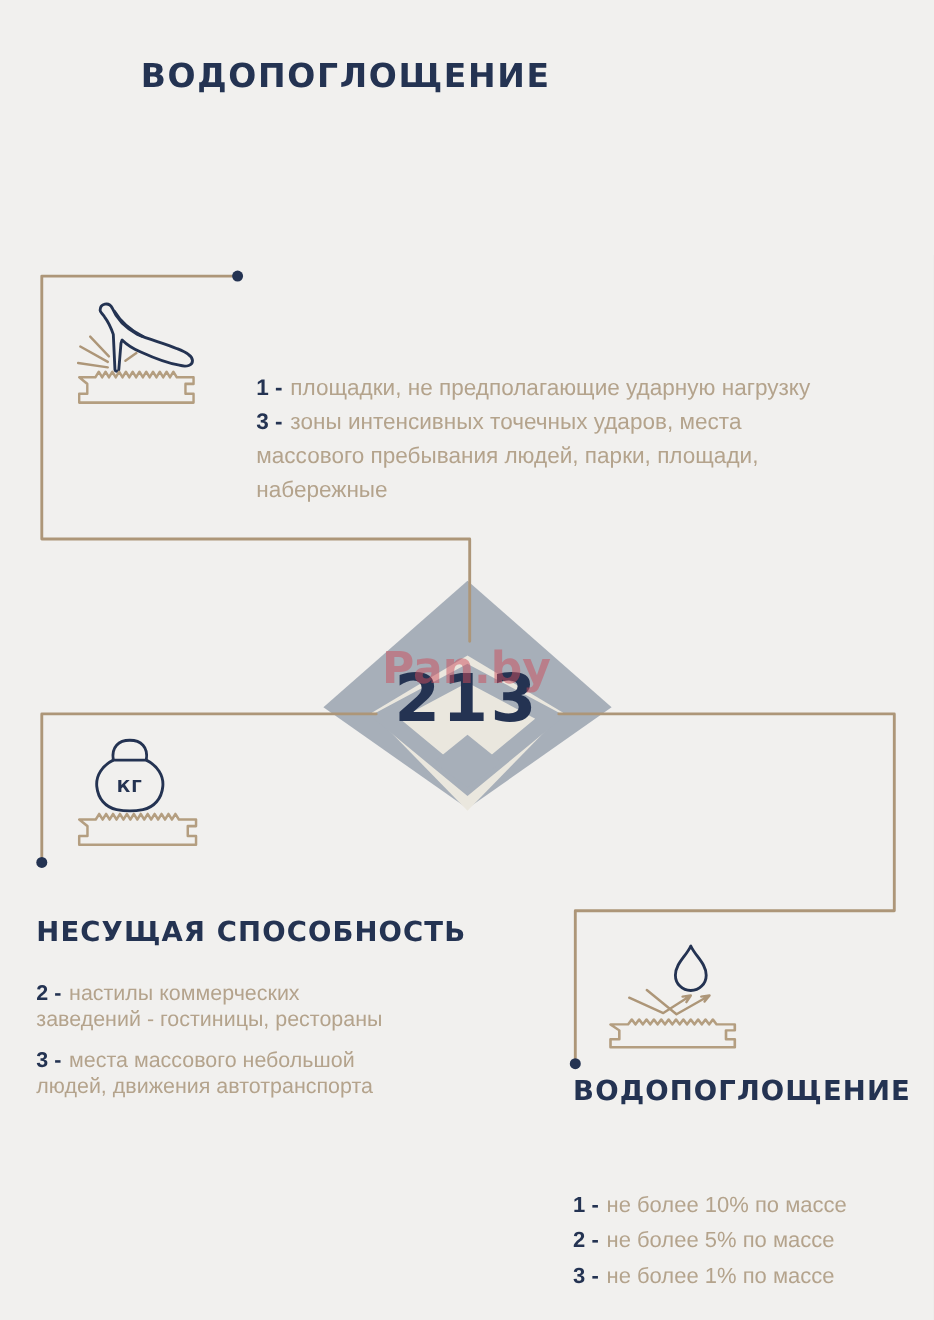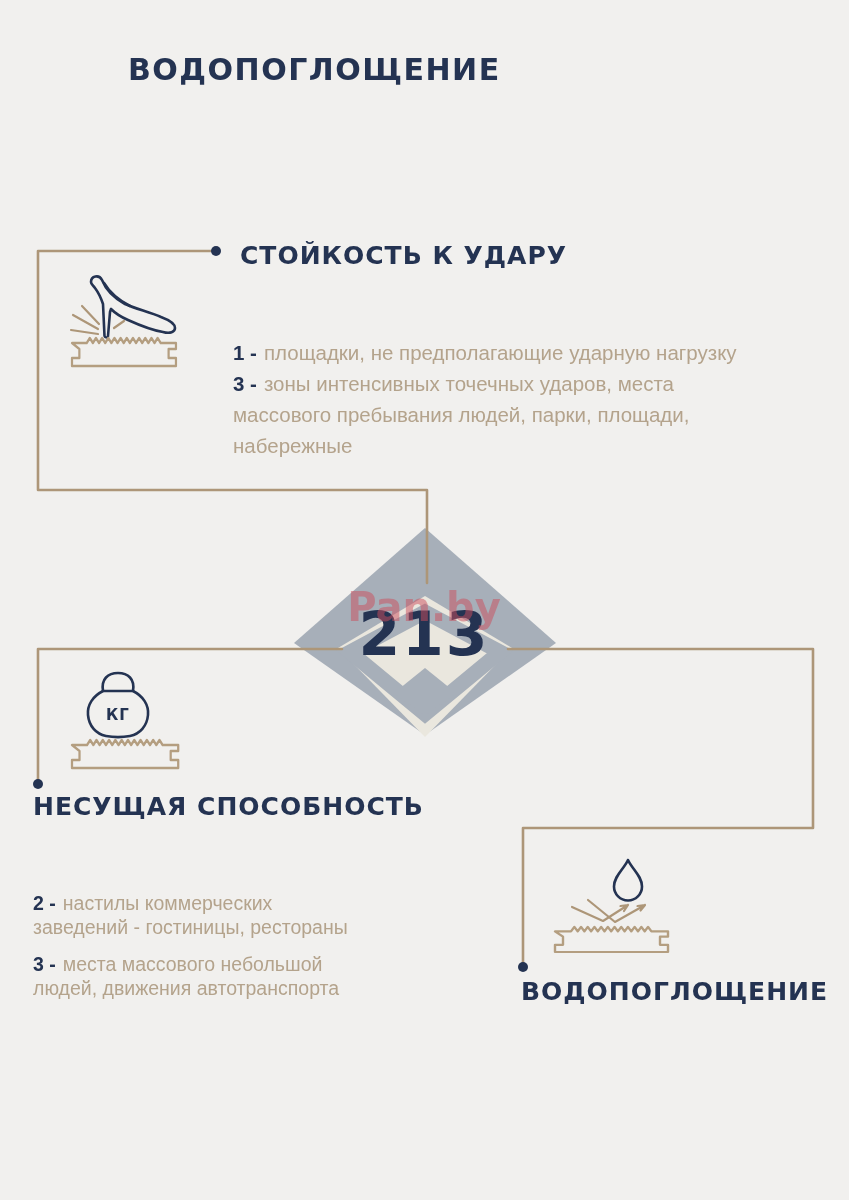--- a/index.html
+++ b/index.html
@@ -20,21 +20,21 @@
     letter-spacing:1.5px;white-space:nowrap;
   }
   .title .l1{color:#243352;display:block;}
   .title .l2{color:#b5a48c;display:block;}
   .heading{
     font-family:"DejaVu Sans",sans-serif;
     font-weight:700;font-size:25px;color:#243352;
     letter-spacing:1px;white-space:nowrap;
   }
   .h-impact{left:240px;top:241px;}
-  .h-load{left:33px;top:792px;}
+  .h-load{left:33px;top:832px;}
   .h-water{left:521px;top:977px;}
   
   .list{color:#b4a38c;margin-top:36px;}
   .list .num{font-weight:700;color:#243352;margin-right:7px;}
   .list .txt{white-space:pre-line;}
   .list-impact{left:233px;top:301px;width:540px;font-size:20.5px;line-height:31px;}
   .list-load{left:33px;top:855px;width:440px;font-size:19.5px;line-height:24px;}
   .list-load .item{margin-bottom:13px;}
   .list-water{left:521px;top:1044px;width:320px;font-size:20px;line-height:32px;}
   
@@ -96,31 +96,35 @@
       <path d="M24,55 L55,69 L80,53 M80,53 L72.5,54 M80,53 L76,59"></path>
       <path d="M40,48 L67,70 L97,53 M97,53 L89.5,54 M97,53 L92.5,58.5"></path>
     </g>
     <path transform="translate(7,73) scale(1,0.9)" fill="none" stroke="#b49e80" stroke-width="2.4" stroke-linejoin="round" d="M0,7 H16 l3.35,-5 l3.35,5 l3.35,-5 l3.35,5 l3.35,-5 l3.35,5 l3.35,-5 l3.35,5 l3.35,-5 l3.35,5 l3.35,-5 l3.35,5 l3.35,-5 l3.35,5 l3.35,-5 l3.35,5 l3.35,-5 l3.35,5 l3.35,-5 l3.35,5 l3.35,-5 l3.35,5 l3.35,-5 l3.35,5 H113 V13 H105 V22 H113 V30 H0 V22 H8 V13 Z"></path>
   </svg>
 
   <div class="abs title">
     <span class="l1">ВОДОПОГЛОЩЕНИЕ</span>
   </div>
 
-  <div class="abs heading h-impact">СТОЙКОСТЬ К УДАРУ</div>
   <div class="abs list list-impact">
     <div class="item"><span class="num">1 -</span><span class="txt">площадки, не предполагающие ударную нагрузку</span></div>
     <div class="item"><span class="num">3 -</span><span class="txt">зоны интенсивных точечных ударов, места
 массового пребывания людей, парки, площади,
 набережные</span></div>
   </div>
 
   <div class="abs heading h-load">НЕСУЩАЯ СПОСОБНОСТЬ</div>
   <div class="abs list list-load">
     <div class="item"><span class="num">2 -</span><span class="txt">настилы коммерческих
 заведений - гостиницы, рестораны</span></div>
     <div class="item"><span class="num">3 -</span><span class="txt">места массового небольшой
 людей, движения автотранспорта</span></div>
   </div>
 
   <div class="abs heading h-water">ВОДОПОГЛОЩЕНИЕ</div>
+  <div class="abs list list-water">
+    <div class="item"><span class="num">1 -</span><span class="txt">не более 10% по массе</span></div>
+    <div class="item"><span class="num">2 -</span><span class="txt">не более 5% по массе</span></div>
+    <div class="item"><span class="num">3 -</span><span class="txt">не более 1% по массе</span></div>
+  </div>
 
 </div>
 
 </body></html>

